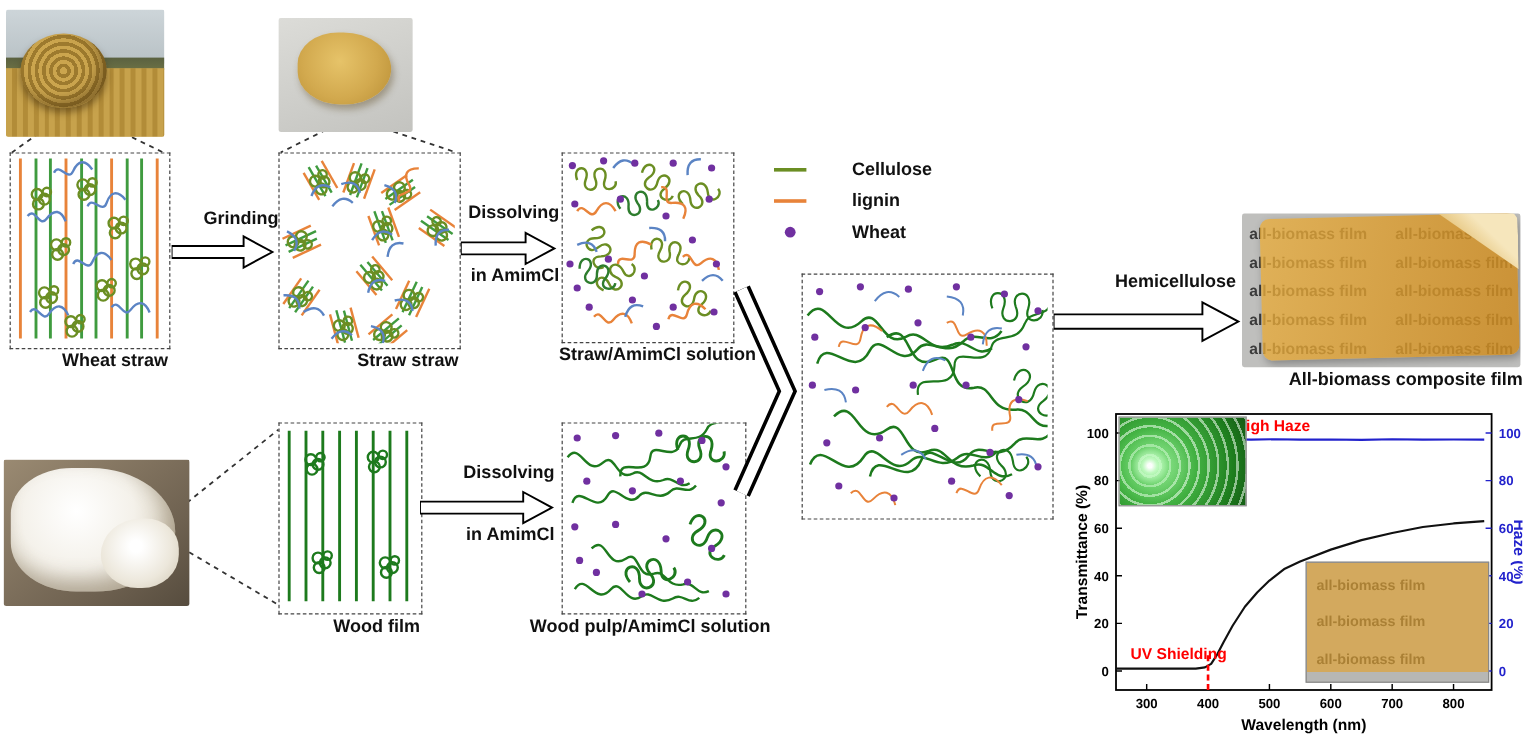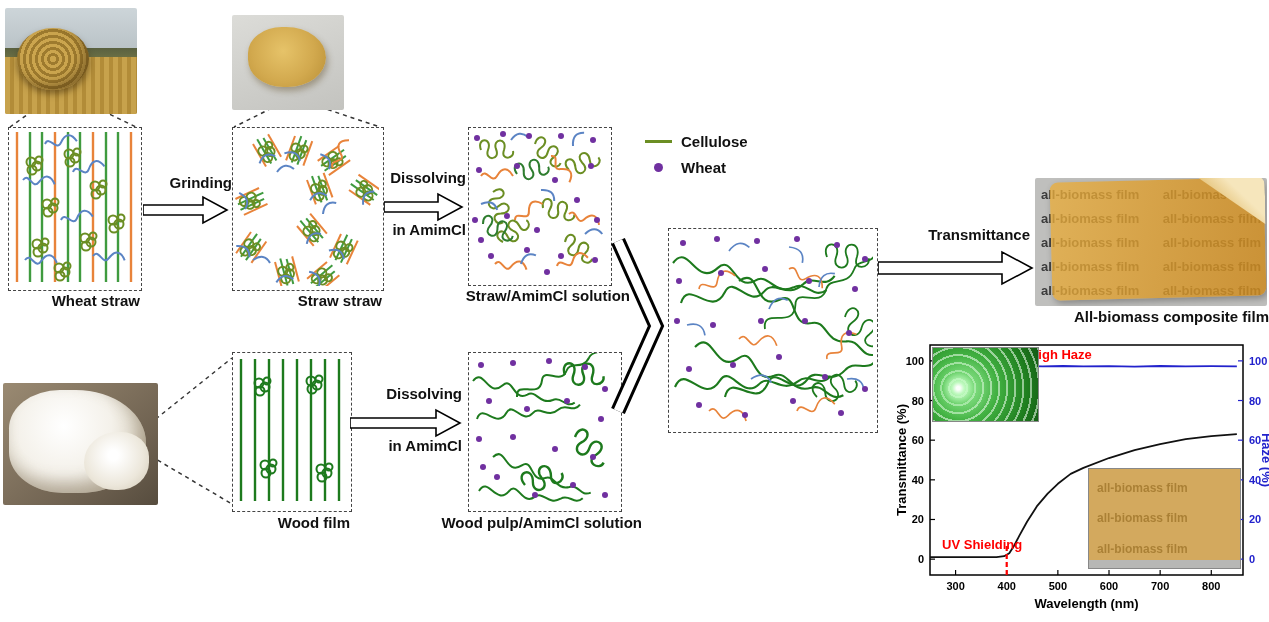--- a/index.html
+++ b/index.html
@@ -40,21 +40,21 @@
   .film-overlay{position:absolute;left:16px;top:2px;right:2px;bottom:8px;
     background:linear-gradient(100deg,rgba(233,173,60,.78),rgba(204,138,32,.86));
     border-radius:8px;transform:rotate(-1.4deg);box-shadow:2px 3px 7px rgba(0,0,0,.3);}
   .film-curl{position:absolute;right:-1px;top:-1px;width:66px;height:48px;
     background:linear-gradient(225deg,#f6e6bc 35%,#e3bf72 65%);
     clip-path:polygon(100% 0,0 0,100% 100%);border-radius:0 8px 0 0;}
   
   .legend-row{display:flex;align-items:center;height:26px;}
   .legend-line{width:27px;height:3px;margin-right:9px;}
   .legend-dot{width:9px;height:9px;border-radius:50%;margin:0 18px 0 9px;}
-  .legend-label{font-size:15px;font-weight:600;}
+  .legend-label{font-size:15px;font-weight:600;margin-left:29px;}
   
   #chart-wrap{background:#fff;}
   #chart-svg text{font-family:"Liberation Sans",sans-serif;}
   .inset{position:absolute;border:1px solid #888;overflow:hidden;}
   .inset-green{background:
       radial-gradient(circle at 24% 55%, rgba(255,255,255,.95) 0 2px, rgba(200,255,200,.85) 6px, rgba(120,230,120,.3) 16px, transparent 34px),
       repeating-radial-gradient(circle at 24% 55%, rgba(240,255,240,.55) 0 2px, rgba(0,0,0,0) 2px 8px),
       radial-gradient(circle at 30% 55%, #98e698 0%, #43b243 38%, #1f7f1f 75%, #135813 100%);}
   .inset-film{background:#b7b7b5;}
   .inset-film .rows{position:absolute;inset:4px 8px;display:flex;flex-direction:column;justify-content:space-around;
@@ -352,29 +352,33 @@
   <svg class="abs" style="left:350px;top:407px" width="112" height="32">
     <polygon points="0,11 86,11 86,3 110,16 86,29 86,21 0,21" fill="#fff" stroke="#000" stroke-width="1.6"></polygon>
   </svg>
   <div class="abs lbl" style="left:352px;top:437px;width:110px">in AmimCl</div>
 
   <svg class="abs" style="left:610px;top:233px" width="58" height="186">
     <path d="M8,8 L46,93 L8,178" fill="none" stroke="#000" stroke-width="15" stroke-linejoin="miter"></path>
     <path d="M8,8 L46,93 L8,178" fill="none" stroke="#fff" stroke-width="9" stroke-linejoin="miter"></path>
   </svg>
 
-  <div class="abs lbl" style="left:880px;top:226px;width:150px">Transmittance</div>
+  <div class="abs lbl" style="left:880px;top:226px;width:150px">Hemicellulose</div>
   <svg class="abs" style="left:878px;top:248px" width="156" height="40">
     <polygon points="0,14 124,14 124,4 154,20 124,36 124,26 0,26" fill="#fff" stroke="#000" stroke-width="1.6"></polygon>
   </svg>
 
   <div class="abs" style="left:645px;top:128px">
     <div class="legend-row">
       <div class="legend-line" style="background:#6b8e23"></div>
       <span class="legend-label">Cellulose</span>
+    </div>
+    <div class="legend-row">
+      <div class="legend-line" style="background:#e8833a"></div>
+      <span class="legend-label">lignin</span>
     </div>
     <div class="legend-row">
       <div class="legend-dot" style="background:#7030a0"></div>
       <span class="legend-label">Wheat</span>
     </div>
   </div>
 
   <div class="abs photo film-photo" style="left:1035px;top:178px;width:232px;height:128px">
     <div class="print-rows">
       <div class="print-row">

